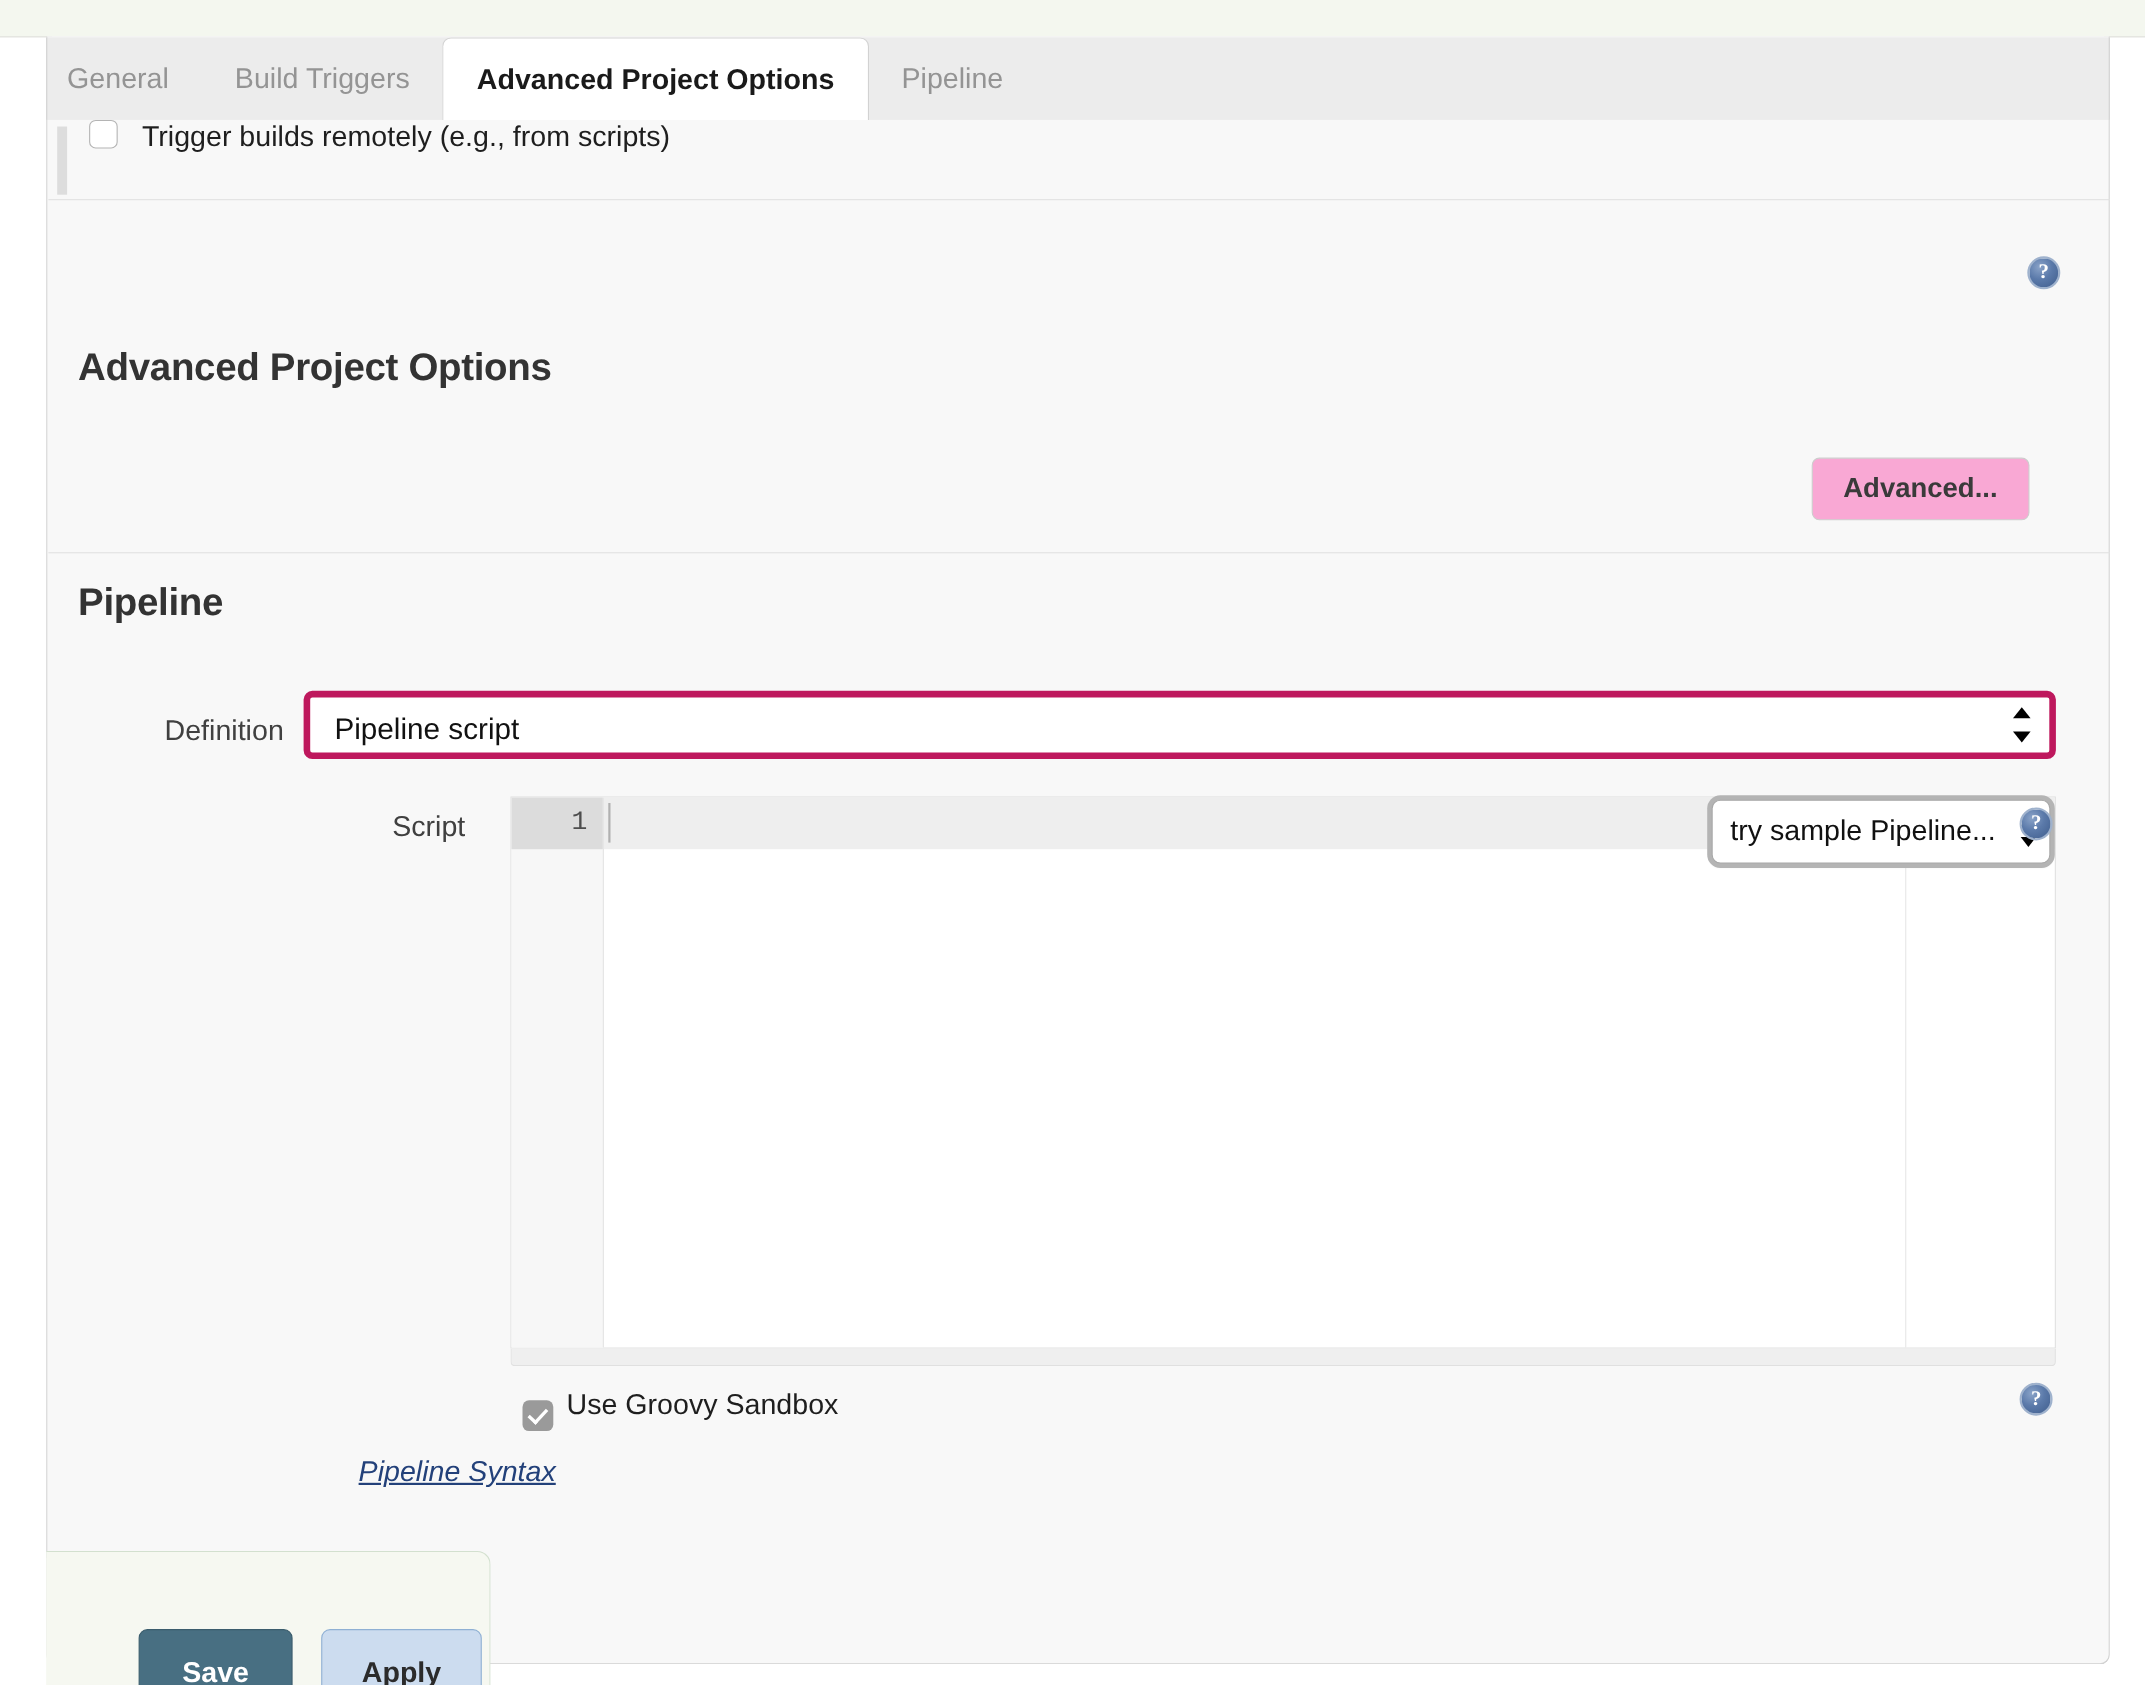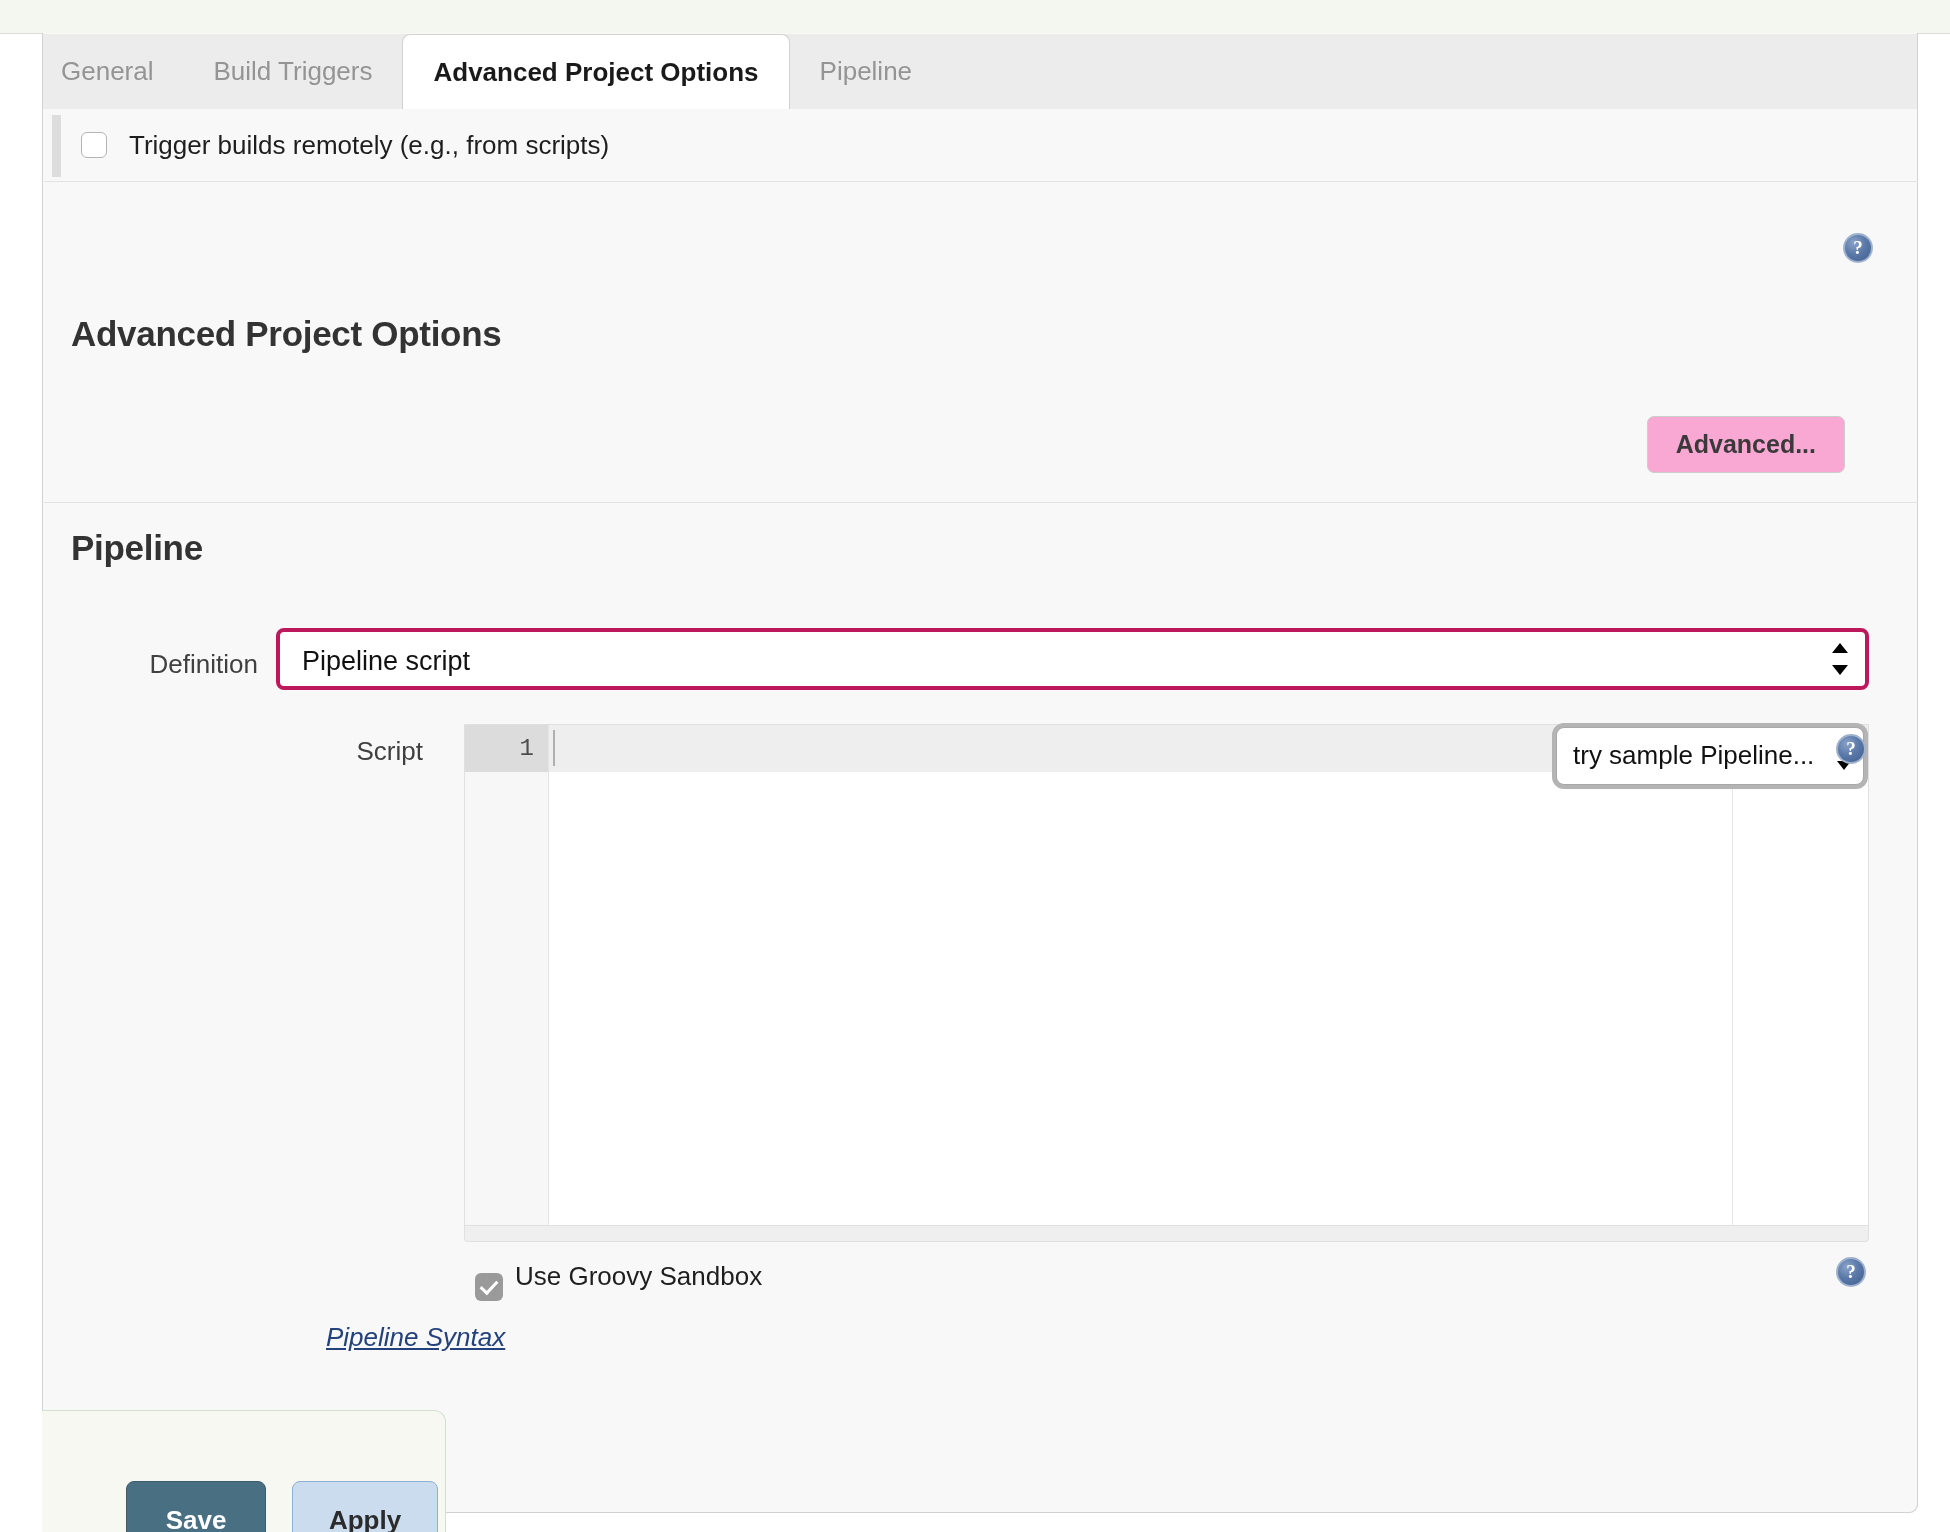--- a/index.html
+++ b/index.html
@@ -102,21 +102,21 @@
     box-sizing: border-box;
   }
 
   
   .trigger-row {
     position: absolute;
     left: 0; top: 0;
     width: 100%;
     height: 72px;
     display: flex;
-    align-items: center;
+    align-items: flex-start;
   }
   .indent-bar {
     position: absolute;
     left: 9px;
     top: 6px;
     width: 9px;
     height: 62px;
     background: #dddddd;
   }
   .cb-plain {
@@ -198,21 +198,21 @@
   #def-label { left: 70px; top: 540px; width: 145px; }
   #script-label { left: 260px; top: 627px; width: 120px; }
 
   .select-box {
     position: absolute;
     left: 233px;
     top: 519px;
     width: 1593px;
     height: 62px;
     background: #ffffff;
-    border: 4px solid #be185d;
+    border: 6px solid #be185d;
     border-radius: 8px;
     box-sizing: border-box;
     cursor: pointer;
   }
   .select-box .val {
     position: absolute;
     left: 22px; top: 14px;
     font-size: 27px;
     color: #111111;
   }

